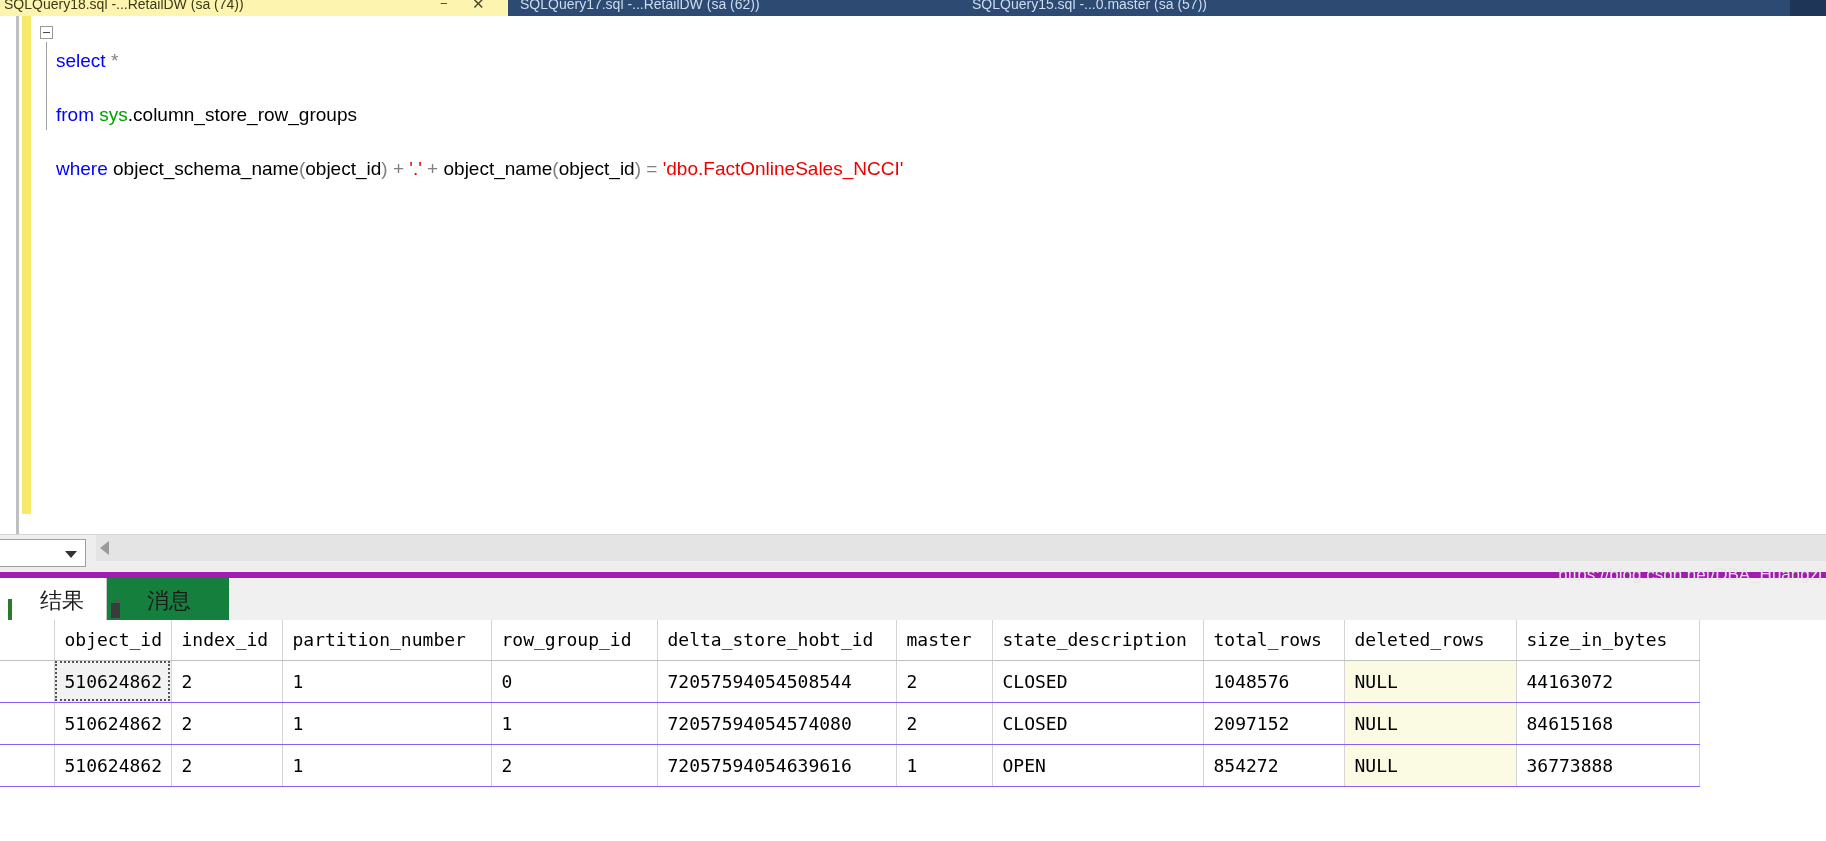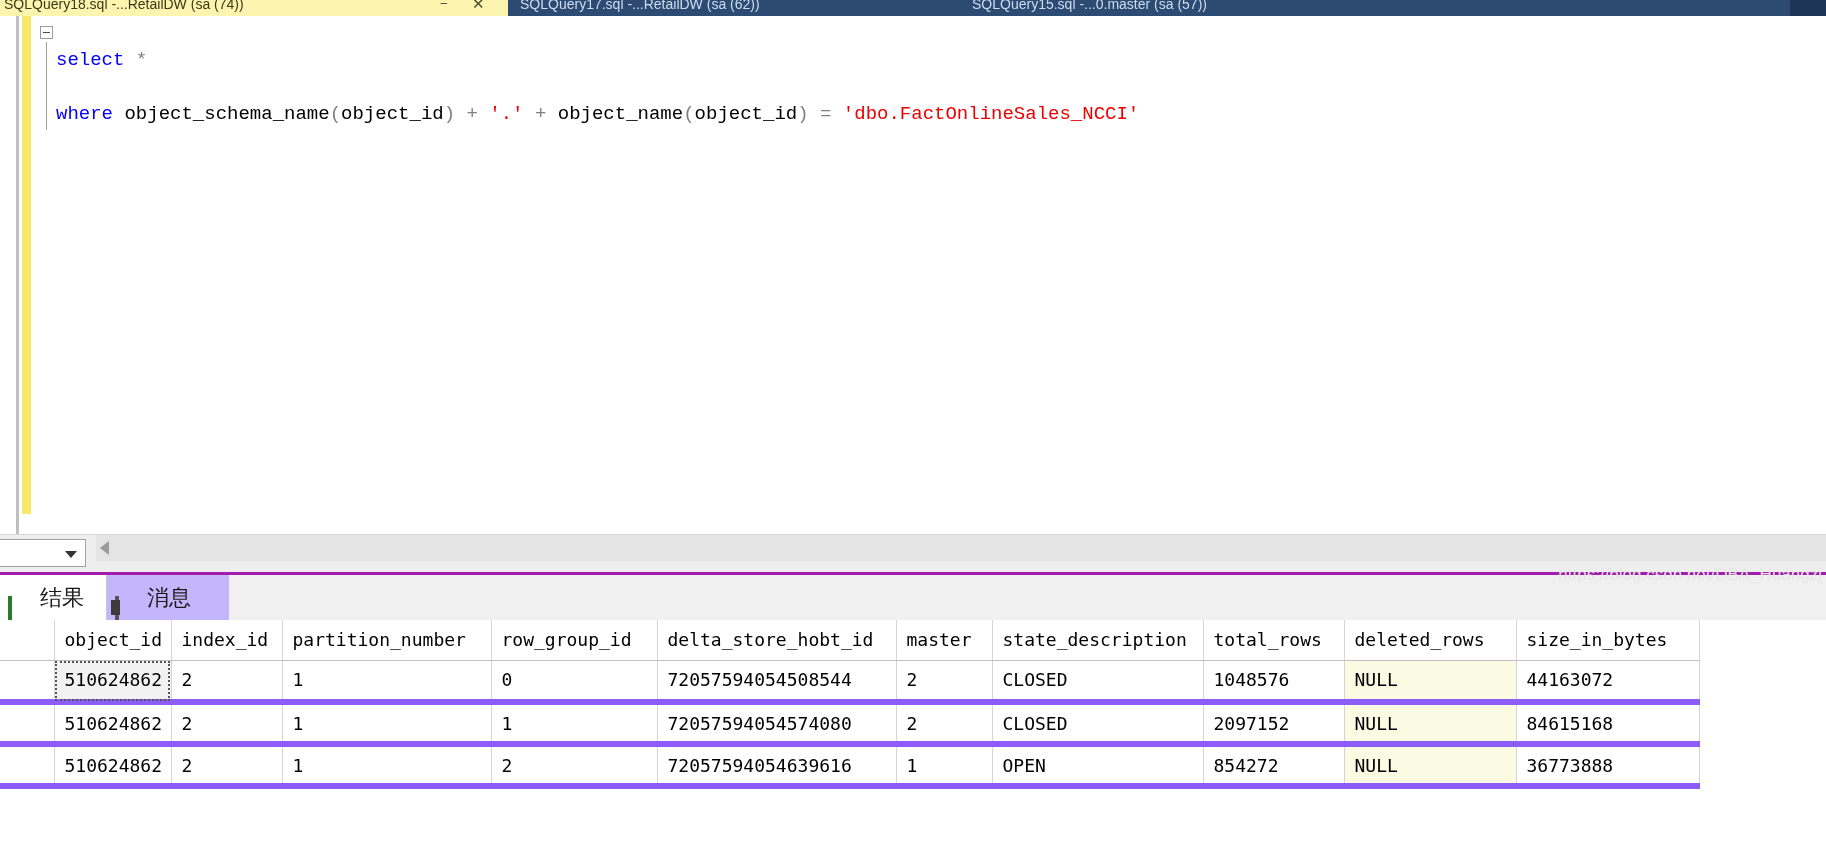--- a/index.html
+++ b/index.html
@@ -109,21 +109,21 @@
     content: "";
     position: absolute;
     left: 2px; top: 5px;
     width: 7px; height: 1px;
     background: #4a4a4a;
   }
 
   .code {
     position: absolute;
     left: 56px; top: 4px;
-    font-family: Liberation Mono, monospace;
+    font-family: Liberation Sans, sans-serif;
     font-size: 19px;
     line-height: 27px;
     color: #000000;
     white-space: pre;
   }
   .code .line { height: 27px; }
   .kw      { color: #0000ff; }
   .schema  { color: #00a000; }
   .fn      { color: #000000; }
   .str     { color: #ee0000; }
@@ -176,42 +176,42 @@
     width: 1730px; height: 26px;
     background: #e4e4e4;
   }
 
   
   .result-tabs {
     position: absolute;
     left: 0; top: 572px;
     width: 1826px; height: 48px;
     background: #f0f0f0;
-    border-top: 3px solid #a21caf;
+    border-top: 6px solid #a21caf;
   }
   .rtab {
     position: absolute;
     top: 0;
     height: 47px;
     box-sizing: border-box;
     font-size: 22px;
     line-height: 46px;
     color: #1a1a1a;
     white-space: nowrap;
   }
   .rtab.selected {
     left: 0;
     width: 107px;
     background: #ffffff;
     border-right: 1px solid #c8c8c8;
   }
   .rtab.plain-tab {
     left: 107px;
     width: 122px;
-    background: #c4b5fd;
+    background: #15803d;
   }
   .rtab-icon {
     position: absolute;
     left: 8px; top: 13px;
     width: 22px; height: 20px;
   }
   .grid-glyph {
     width: 22px; height: 20px;
     border: 2px solid #2a7a2a;
     box-sizing: border-box;
@@ -249,21 +249,21 @@
     overflow: hidden;
   }
   .grid table {
     border-collapse: collapse;
     font-family: "DejaVu Sans Mono", monospace;
     font-size: 18px;
     table-layout: fixed;
   }
   .grid th, .grid td {
     border-right: 1px solid #d4d4d4;
-    border-bottom: 6px solid #8b5cf6;
+    border-bottom: 1px solid #8b5cf6;
     padding: 0 0 0 10px;
     text-align: left;
     font-weight: normal;
     color: #000000;
     height: 42px;
     white-space: nowrap;
     overflow: hidden;
     box-sizing: border-box;
   }
   .grid th {
@@ -324,20 +324,21 @@
   </div>
 
   <div class="editor">
     <div class="indic-selection"></div>
     <div class="indic-change"></div>
     <div class="collapse-box"></div>
     <div class="outline-line"></div>
 
     <div class="code">
 <div class="line"><span class="kw">select</span> <span class="punct">*</span></div>
+<div class="line"><span class="kw">from</span> <span class="schema">sys</span><span class="plain">.</span><span class="plain">column_store_row_groups</span></div>
 <div class="line"><span class="kw">where</span> <span class="fn">object_schema_name</span><span class="punct">(</span><span class="fn">object_id</span><span class="punct">)</span><span class="punct"> + </span><span class="str">'.'</span><span class="punct"> + </span><span class="fn">object_name</span><span class="punct">(</span><span class="fn">object_id</span><span class="punct">)</span><span class="punct"> = </span><span class="str">'dbo.FactOnlineSales_NCCI'</span></div>
     </div>
   </div>
 
   <div class="editor-footer">
     <div class="hscroll-track"></div>
     <div class="hscroll-left"></div>
     <div class="zoom-combo">
 
       <span class="zoom-arrow"></span>

